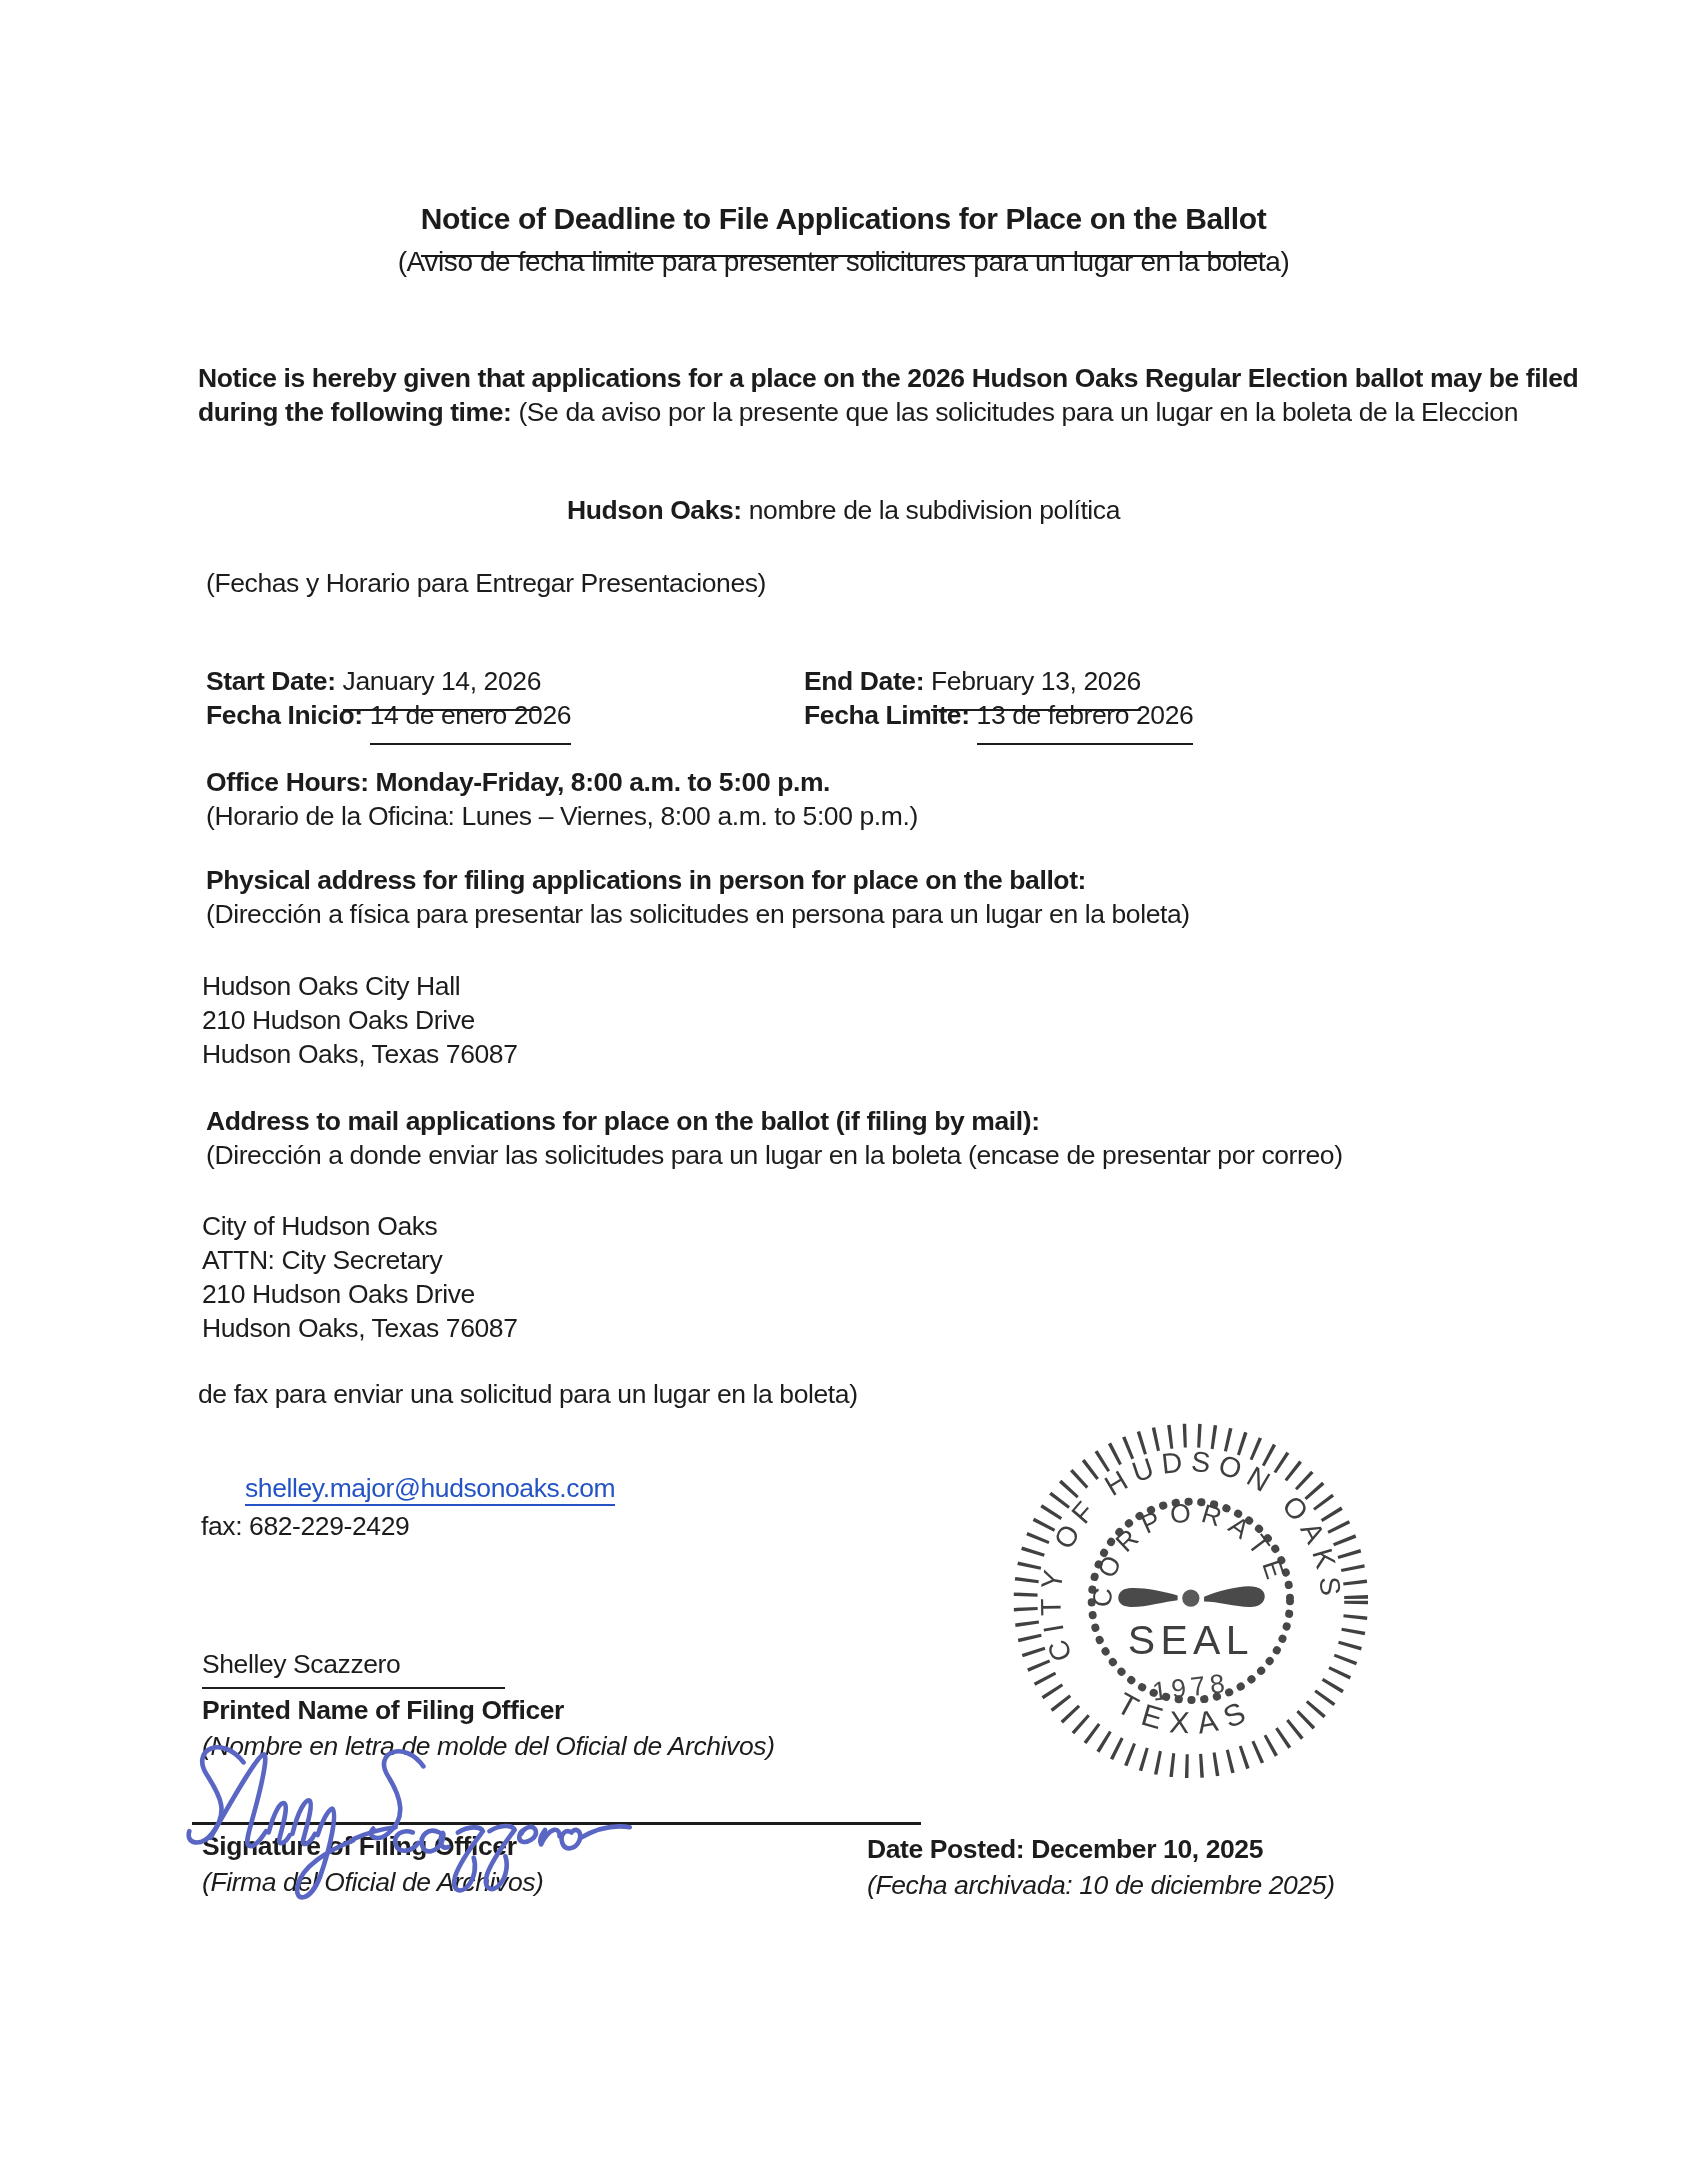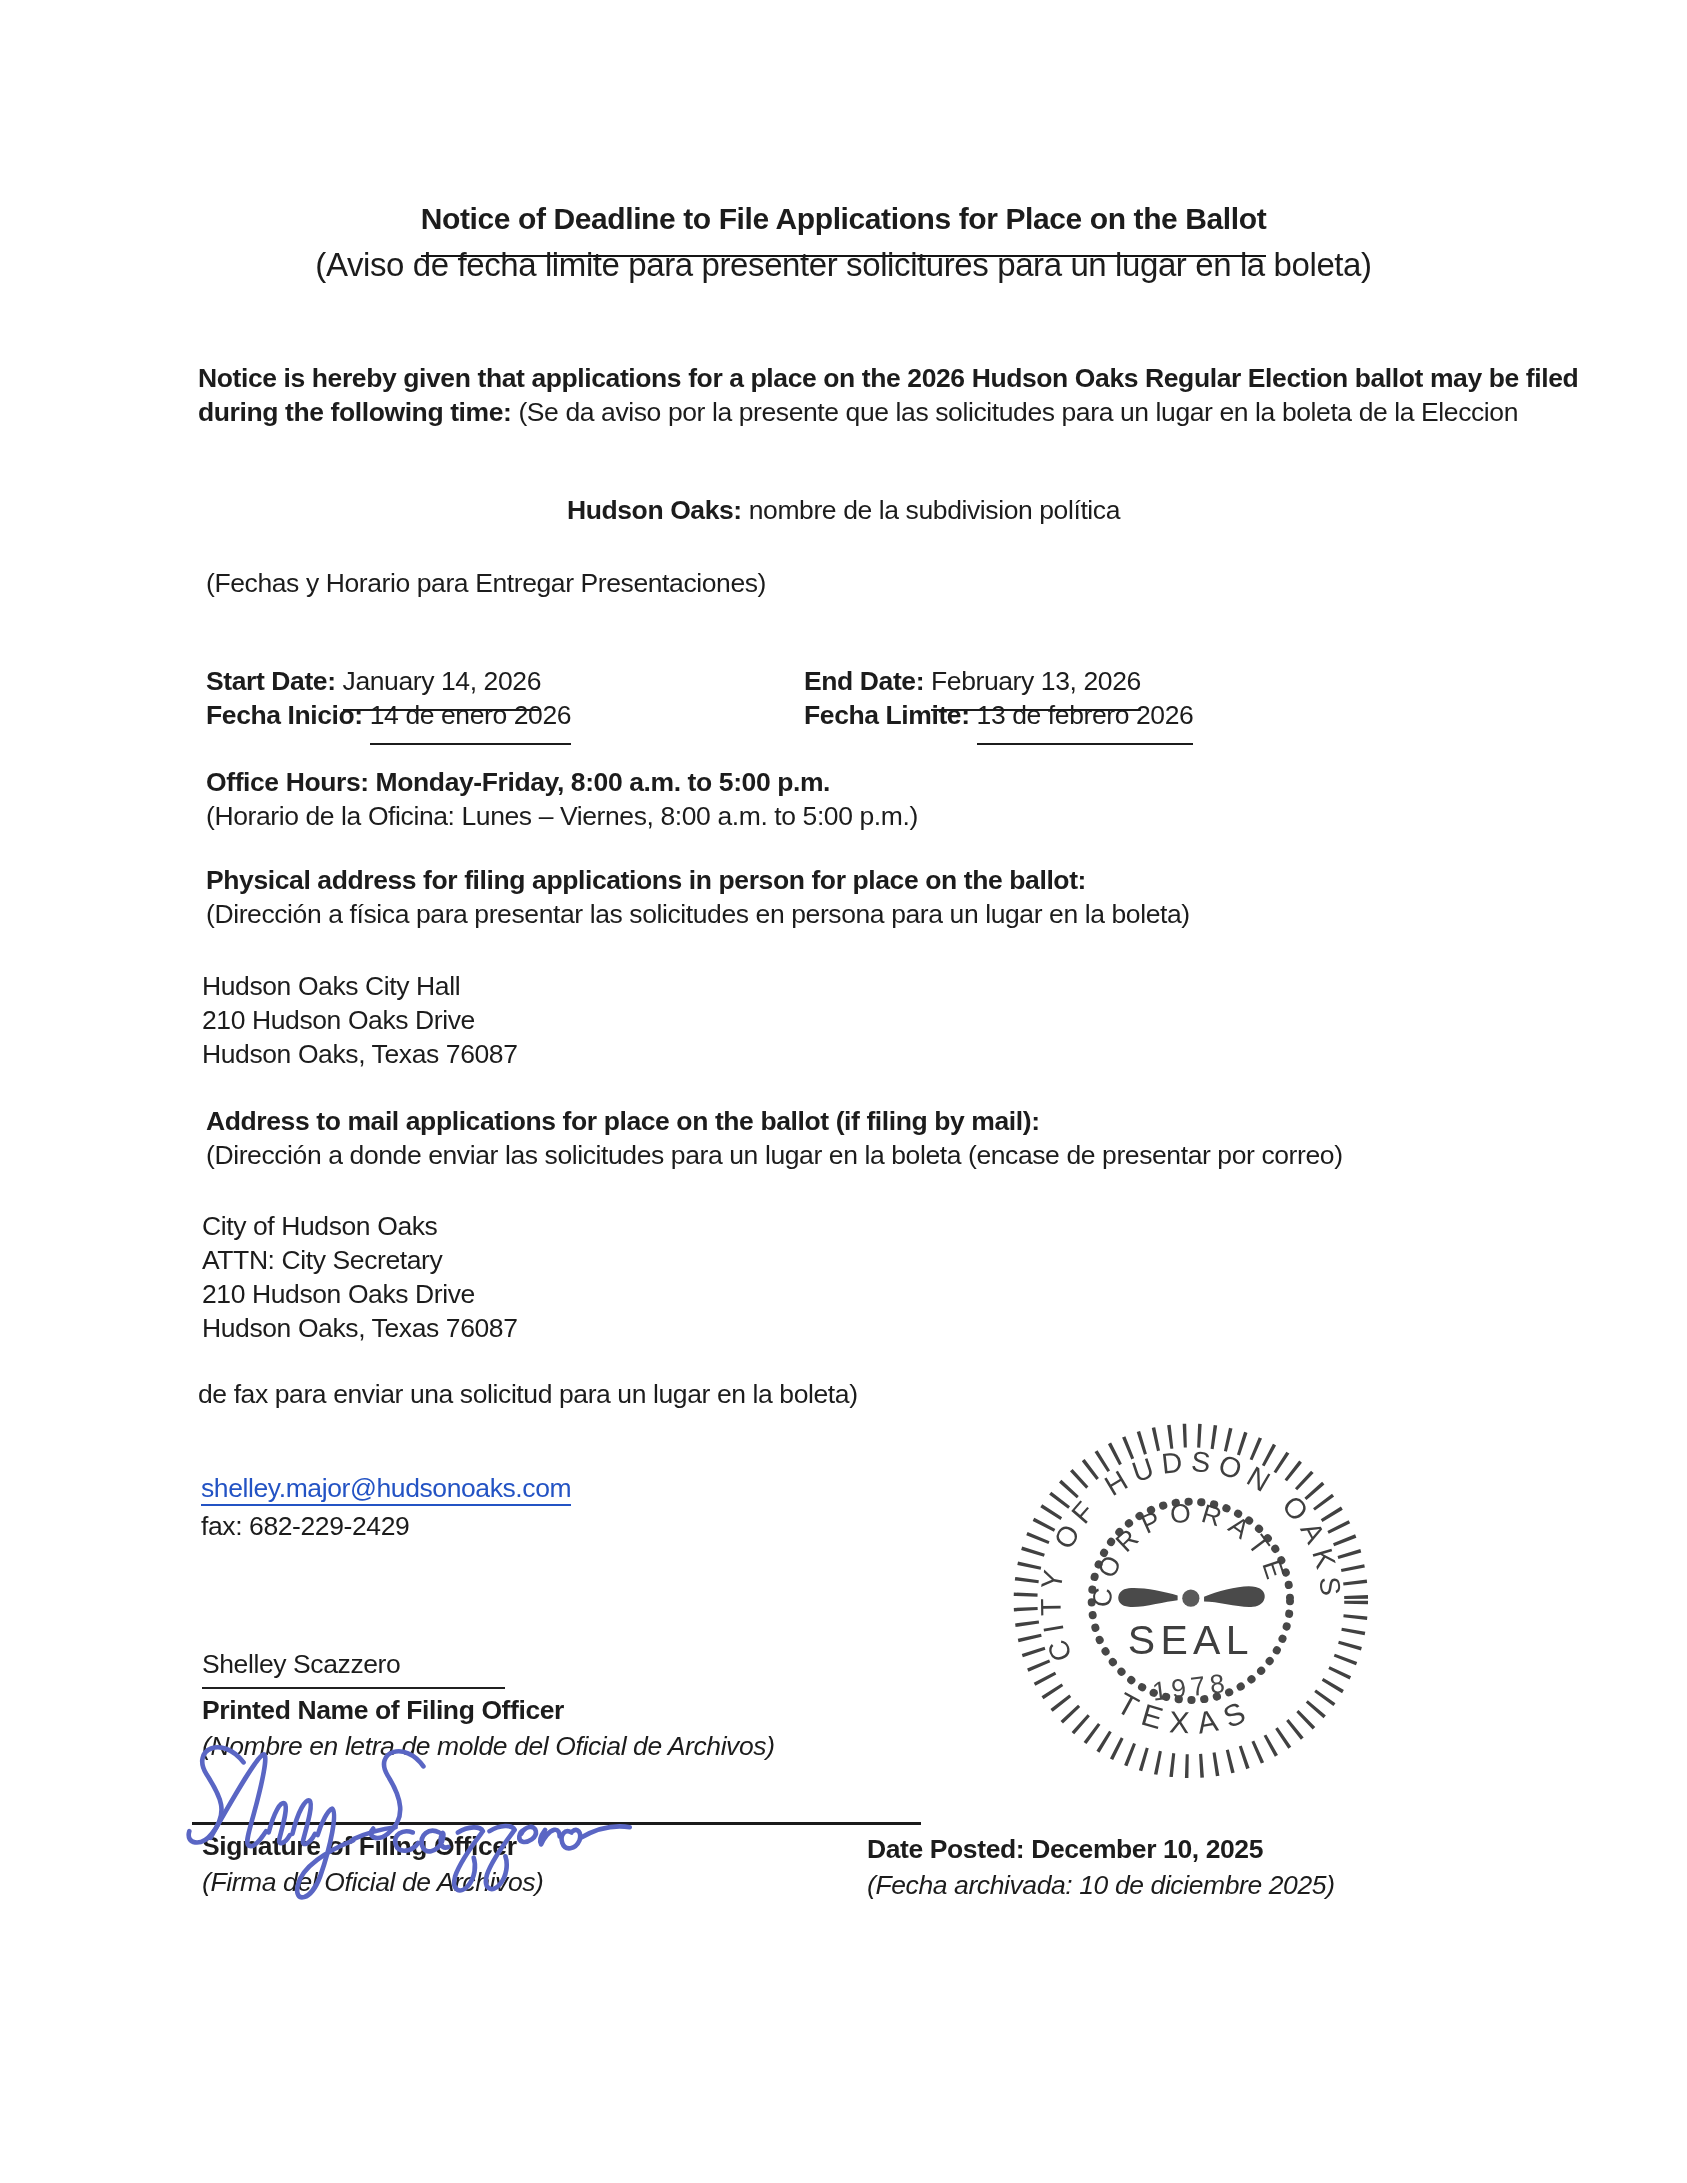--- a/index.html
+++ b/index.html
@@ -10,23 +10,23 @@
   }
   .abs { position:absolute; white-space:nowrap; }
   .center { left:0; width:1687px; text-align:center; }
   .b { font-weight:700; }
   .i { font-style:italic; }
   .lh { line-height:34px; }
   .title-text {
     display:inline-block; font-weight:700; font-size:30px;
     border-bottom:2.6px solid #151515; padding-bottom:19px;
   }
-  .subtitle { font-size:33px; }
+  .subtitle { font-size:28px; }
   .dateval { border-bottom:2px solid #1c1c1c; padding-bottom:13px; }
-  .email-link { color:#2353c4; border-bottom:2px solid #2353c4; padding-bottom:1.3px; text-decoration:none; cursor:pointer; }
+  .email-link { color:#2353c4; border-bottom:2px solid #2353c4; padding-bottom:1.3px; text-decoration:none; cursor:pointer;margin-left:44px; }
   .name-line { display:inline-block; width:303px; border-bottom:2.6px solid #202020; padding-bottom:7px; }
   .sig-rule { position:absolute; left:192px; top:1822px; width:729px; height:2.6px; background:#1b1b1b; }
   .sig-svg { position:absolute; left:180px; top:1728px; width:549px; height:205px; z-index:2; }
   .seal-svg { position:absolute; left:1011px; top:1421px; width:361px; height:361px; }
   .posted { left:867px; width:597px; text-align:left; line-height:36px; }
 </style>
 </head>
 <body>
 
 <div class="page">

